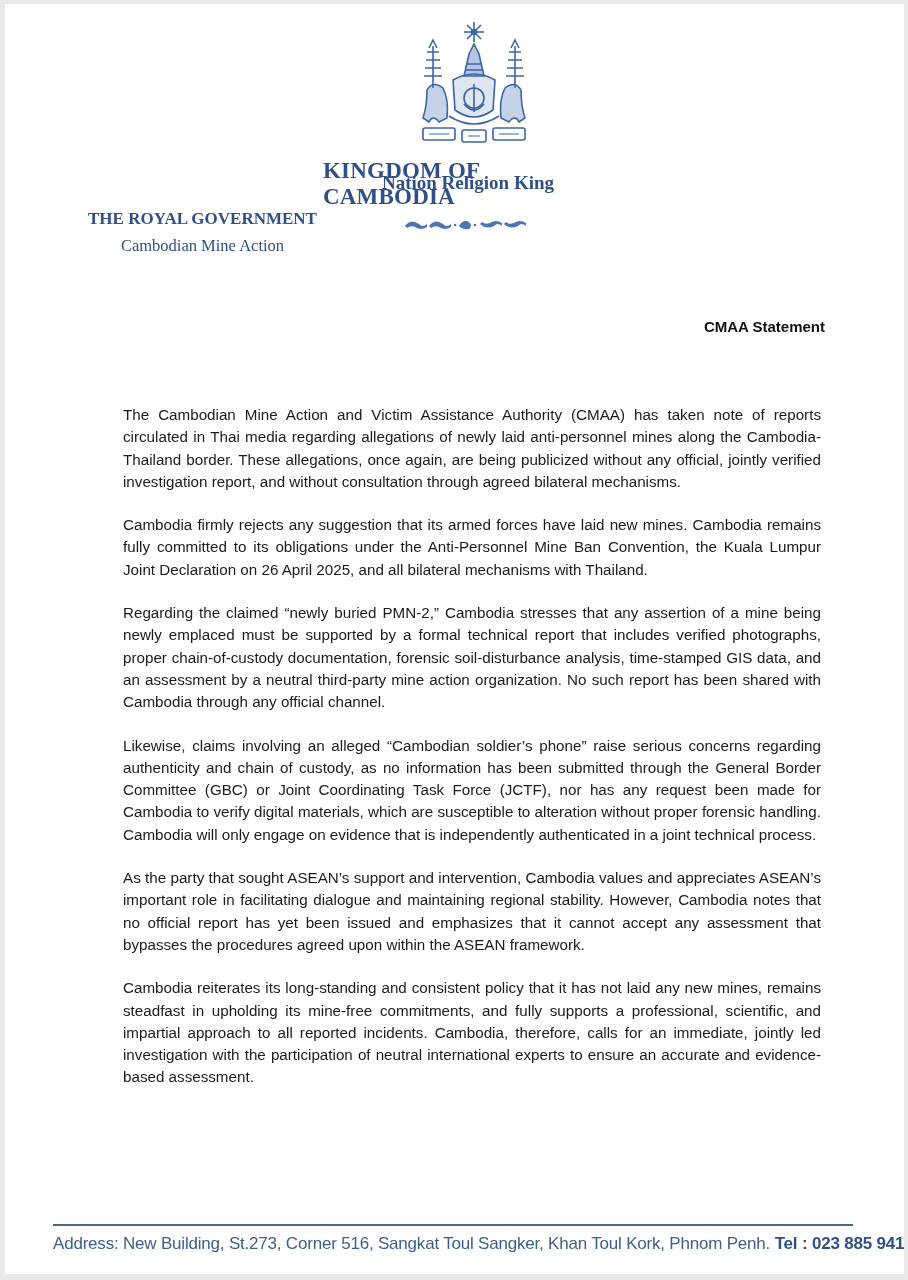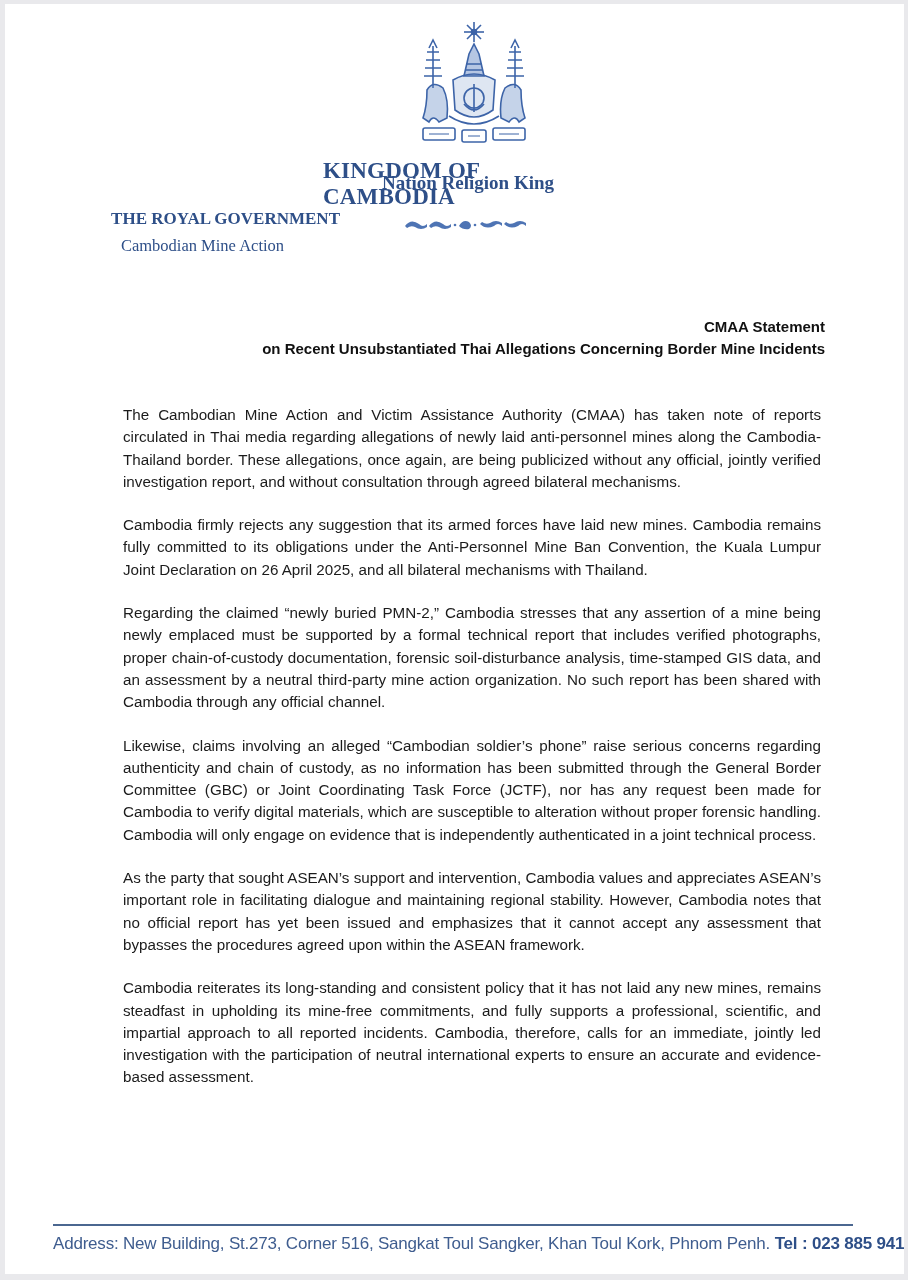--- a/index.html
+++ b/index.html
@@ -15,21 +15,21 @@
     .kingdom {
       position: absolute; left: 318px; top: 154px; width: 290px; 
       font-family: "Liberation Serif", serif; font-weight: bold; font-size: 23px; color: #2e4f88; letter-spacing: 0.2px;
     }
     .motto {
       position: absolute; left: 318px; top: 168px; width: 290px; text-align: center;
       font-family: "Liberation Serif", serif; font-weight: bold; font-size: 19px; color: #2e4f88;
     }
     .ornament { position: absolute; left: 398px; top: 212px; width: 125px; height: 16px; }
     .gov {
-      position: absolute; left: 60px; top: 205px; width: 275px; text-align: right;
+      position: absolute; left: 60px; top: 205px; width: 275px; text-align: center;
       font-family: "Liberation Serif", serif; font-weight: bold; font-size: 17px; color: #2e4f88;
     }
     .authority {
       position: absolute; left: 60px; top: 232px; width: 275px; text-align: center;
       font-family: "Liberation Serif", serif; font-weight: normal; font-size: 16.5px; color: #2e4f88; line-height: 20px;
     }
     .title1, .title2 {
       position: absolute; left: 100px; width: 720px; text-align: right;
       font-family: "Liberation Sans", sans-serif; font-weight: bold; color: #111; font-size: 15px;
     }
@@ -105,21 +105,20 @@
       <path d="M101 8 Q107 14 115 10 Q119 6 123 10 L123 7 Q117 3 111 7 Q107 9 103 6 Z"></path>
     </g>
   </svg>
 
   <div class="gov">THE ROYAL GOVERNMENT</div>
   <div class="authority">
     <div>Cambodian Mine Action</div>
   </div>
 
   <div class="title1">CMAA Statement</div>
-  <div class="title2">on Recent Unsubstantiated Thai Allegations Concerning Border Mine Incidents</div>
 
   <div class="body">
     <p>The Cambodian Mine Action and Victim Assistance Authority (CMAA) has taken note of reports circulated in Thai media regarding allegations of newly laid anti-personnel mines along the Cambodia-Thailand border. These allegations, once again, are being publicized without any official, jointly verified investigation report, and without consultation through agreed bilateral mechanisms.</p>
     <p>Cambodia firmly rejects any suggestion that its armed forces have laid new mines. Cambodia remains fully committed to its obligations under the Anti-Personnel Mine Ban Convention, the Kuala Lumpur Joint Declaration on 26 April 2025, and all bilateral mechanisms with Thailand.</p>
     <p>Regarding the claimed “newly buried PMN-2,” Cambodia stresses that any assertion of a mine being newly emplaced must be supported by a formal technical report that includes verified photographs, proper chain-of-custody documentation, forensic soil-disturbance analysis, time-stamped GIS data, and an assessment by a neutral third-party mine action organization. No such report has been shared with Cambodia through any official channel.</p>
     <p>Likewise, claims involving an alleged “Cambodian soldier’s phone” raise serious concerns regarding authenticity and chain of custody, as no information has been submitted through the General Border Committee (GBC) or Joint Coordinating Task Force (JCTF), nor has any request been made for Cambodia to verify digital materials, which are susceptible to alteration without proper forensic handling. Cambodia will only engage on evidence that is independently authenticated in a joint technical process.</p>
     <p>As the party that sought ASEAN’s support and intervention, Cambodia values and appreciates ASEAN’s important role in facilitating dialogue and maintaining regional stability. However, Cambodia notes that no official report has yet been issued and emphasizes that it cannot accept any assessment that bypasses the procedures agreed upon within the ASEAN framework.</p>
     <p>Cambodia reiterates its long-standing and consistent policy that it has not laid any new mines, remains steadfast in upholding its mine-free commitments, and fully supports a professional, scientific, and impartial approach to all reported incidents. Cambodia, therefore, calls for an immediate, jointly led investigation with the participation of neutral international experts to ensure an accurate and evidence-based assessment.</p>
   </div>
 

